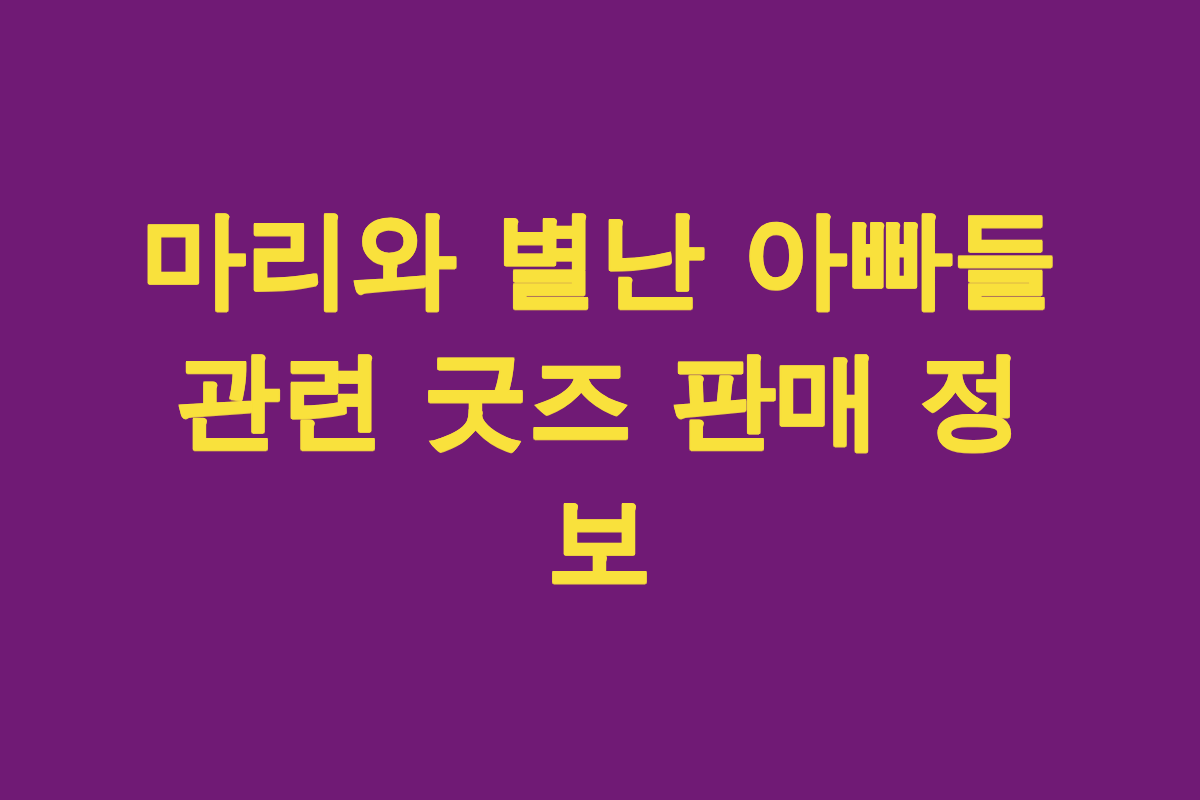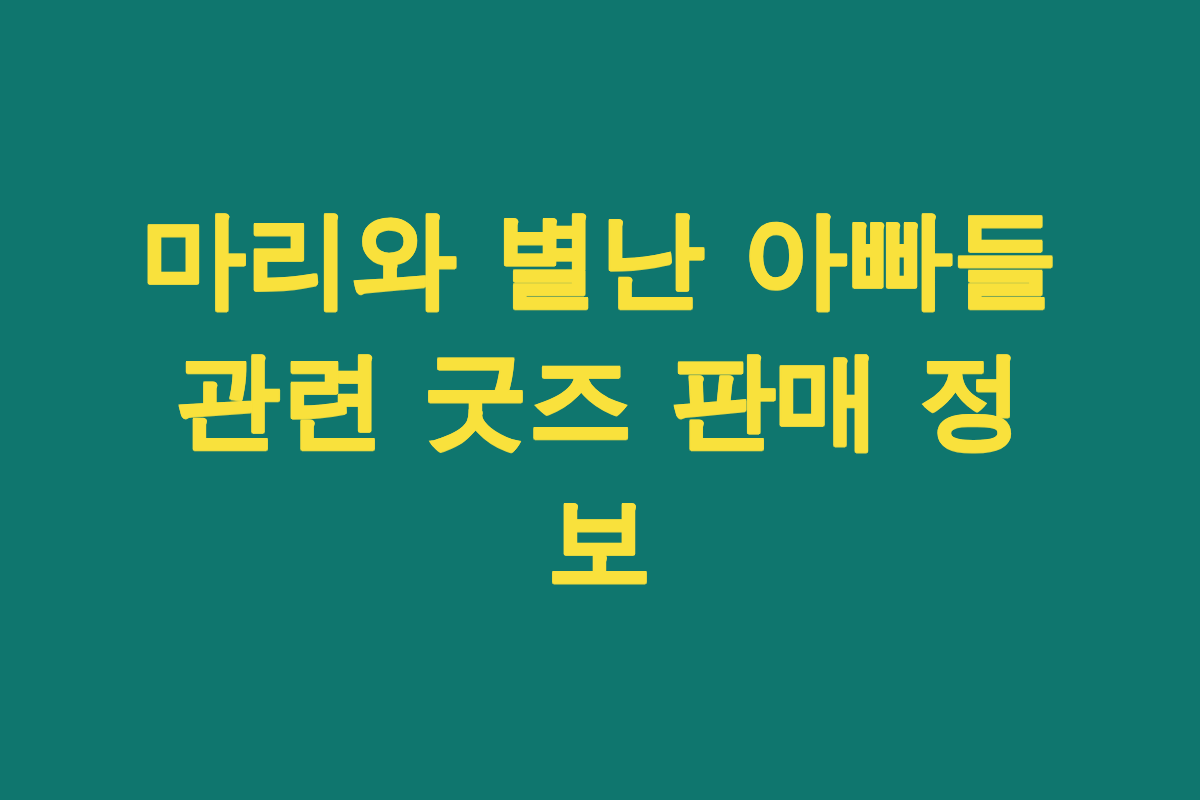--- a/index.html
+++ b/index.html
@@ -55,21 +55,21 @@
     text-shadow:
        0  1.5px 0 rgba(249,225,60,0.85),
        0 -1.5px 0 rgba(249,225,60,0.85),
        1.5px 0   0 rgba(249,225,60,0.85),
       -1.5px 0   0 rgba(249,225,60,0.85);
   }
 </style>
 </head>
 <body>
 
-<div id="banner" style="background: #0f766e;">
+<div id="banner" style="background: #701a75;">
 
   <div id="headline-block">
 
     <h1 id="headline" style="color: rgb(249, 225, 60); -webkit-text-stroke: 2.5px rgb(249, 225, 60);">마리와 별난 아빠들 관련 굿즈 판매 정보</h1>
 
   </div>
 
 </div>
 
 </body></html>

